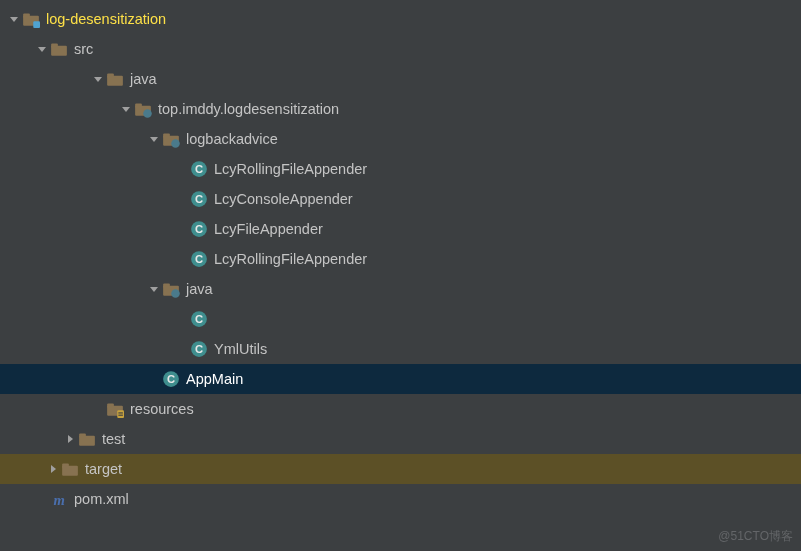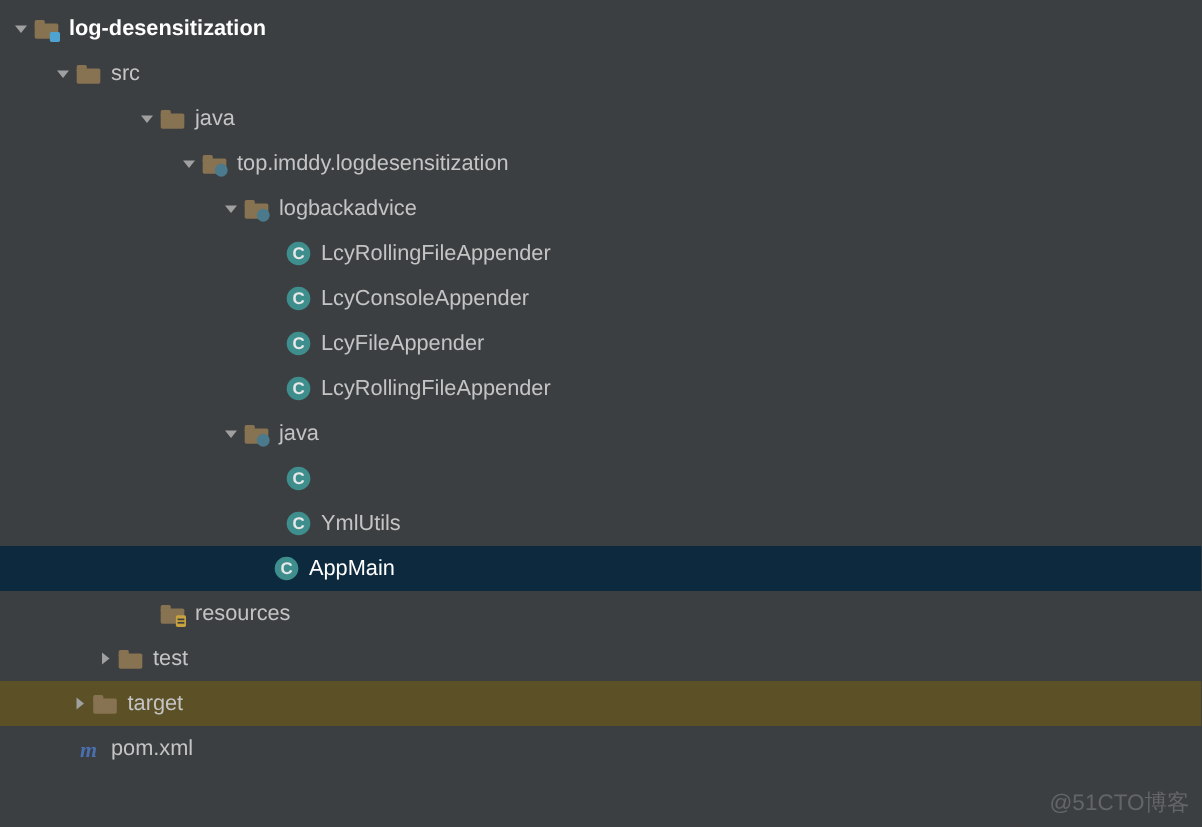--- a/index.html
+++ b/index.html
@@ -21,21 +21,20 @@
   .row {
     display: flex;
     align-items: center;
     height: 30px;
     box-sizing: border-box;
     white-space: nowrap;
   }
   .row.selected {
     background: #0d293e;
     color: #ffffff;
-    padding-left: 20px;
   }
   .row.selected .label { color: #ffffff; }
   .row.highlight {
     background: #5c5026;
     padding-left: 11px;
   }
   .indent { display: inline-block; }
   .arrow {
     width: 16px;
     height: 16px;
@@ -51,29 +50,29 @@
     display: inline-flex;
     align-items: center;
     justify-content: center;
     margin-right: 6px;
     flex: 0 0 18px;
   }
   .label {
     color: #c4c4c4;
   }
   .label.bold {
-    color: #ffffff;
-    font-weight: 700;
+    color: #fde047;
+    font-weight: 400;
   }
   .watermark {
     position: absolute;
     right: 8px;
     bottom: 6px;
     color: #6d6f72;
-    font-size: 15px;
+    font-size: 12px;
     opacity: 0.8;
   }
   .folder-body { fill:#877251; }
   .folder-tab  { fill:#877251; }
   .pkg-dot { fill:#4a7a8b; }
   .class-circle { fill:#3f8e8e; }
   .class-letter { fill:#e8e8e8; font: 700 10px sans-serif; }
   .m-letter { fill:#4a6fae; font: italic 700 13px serif; }
   .sub-mark { fill:#4fa3d1; }
   .res-mark { fill:#c7a23e; }

